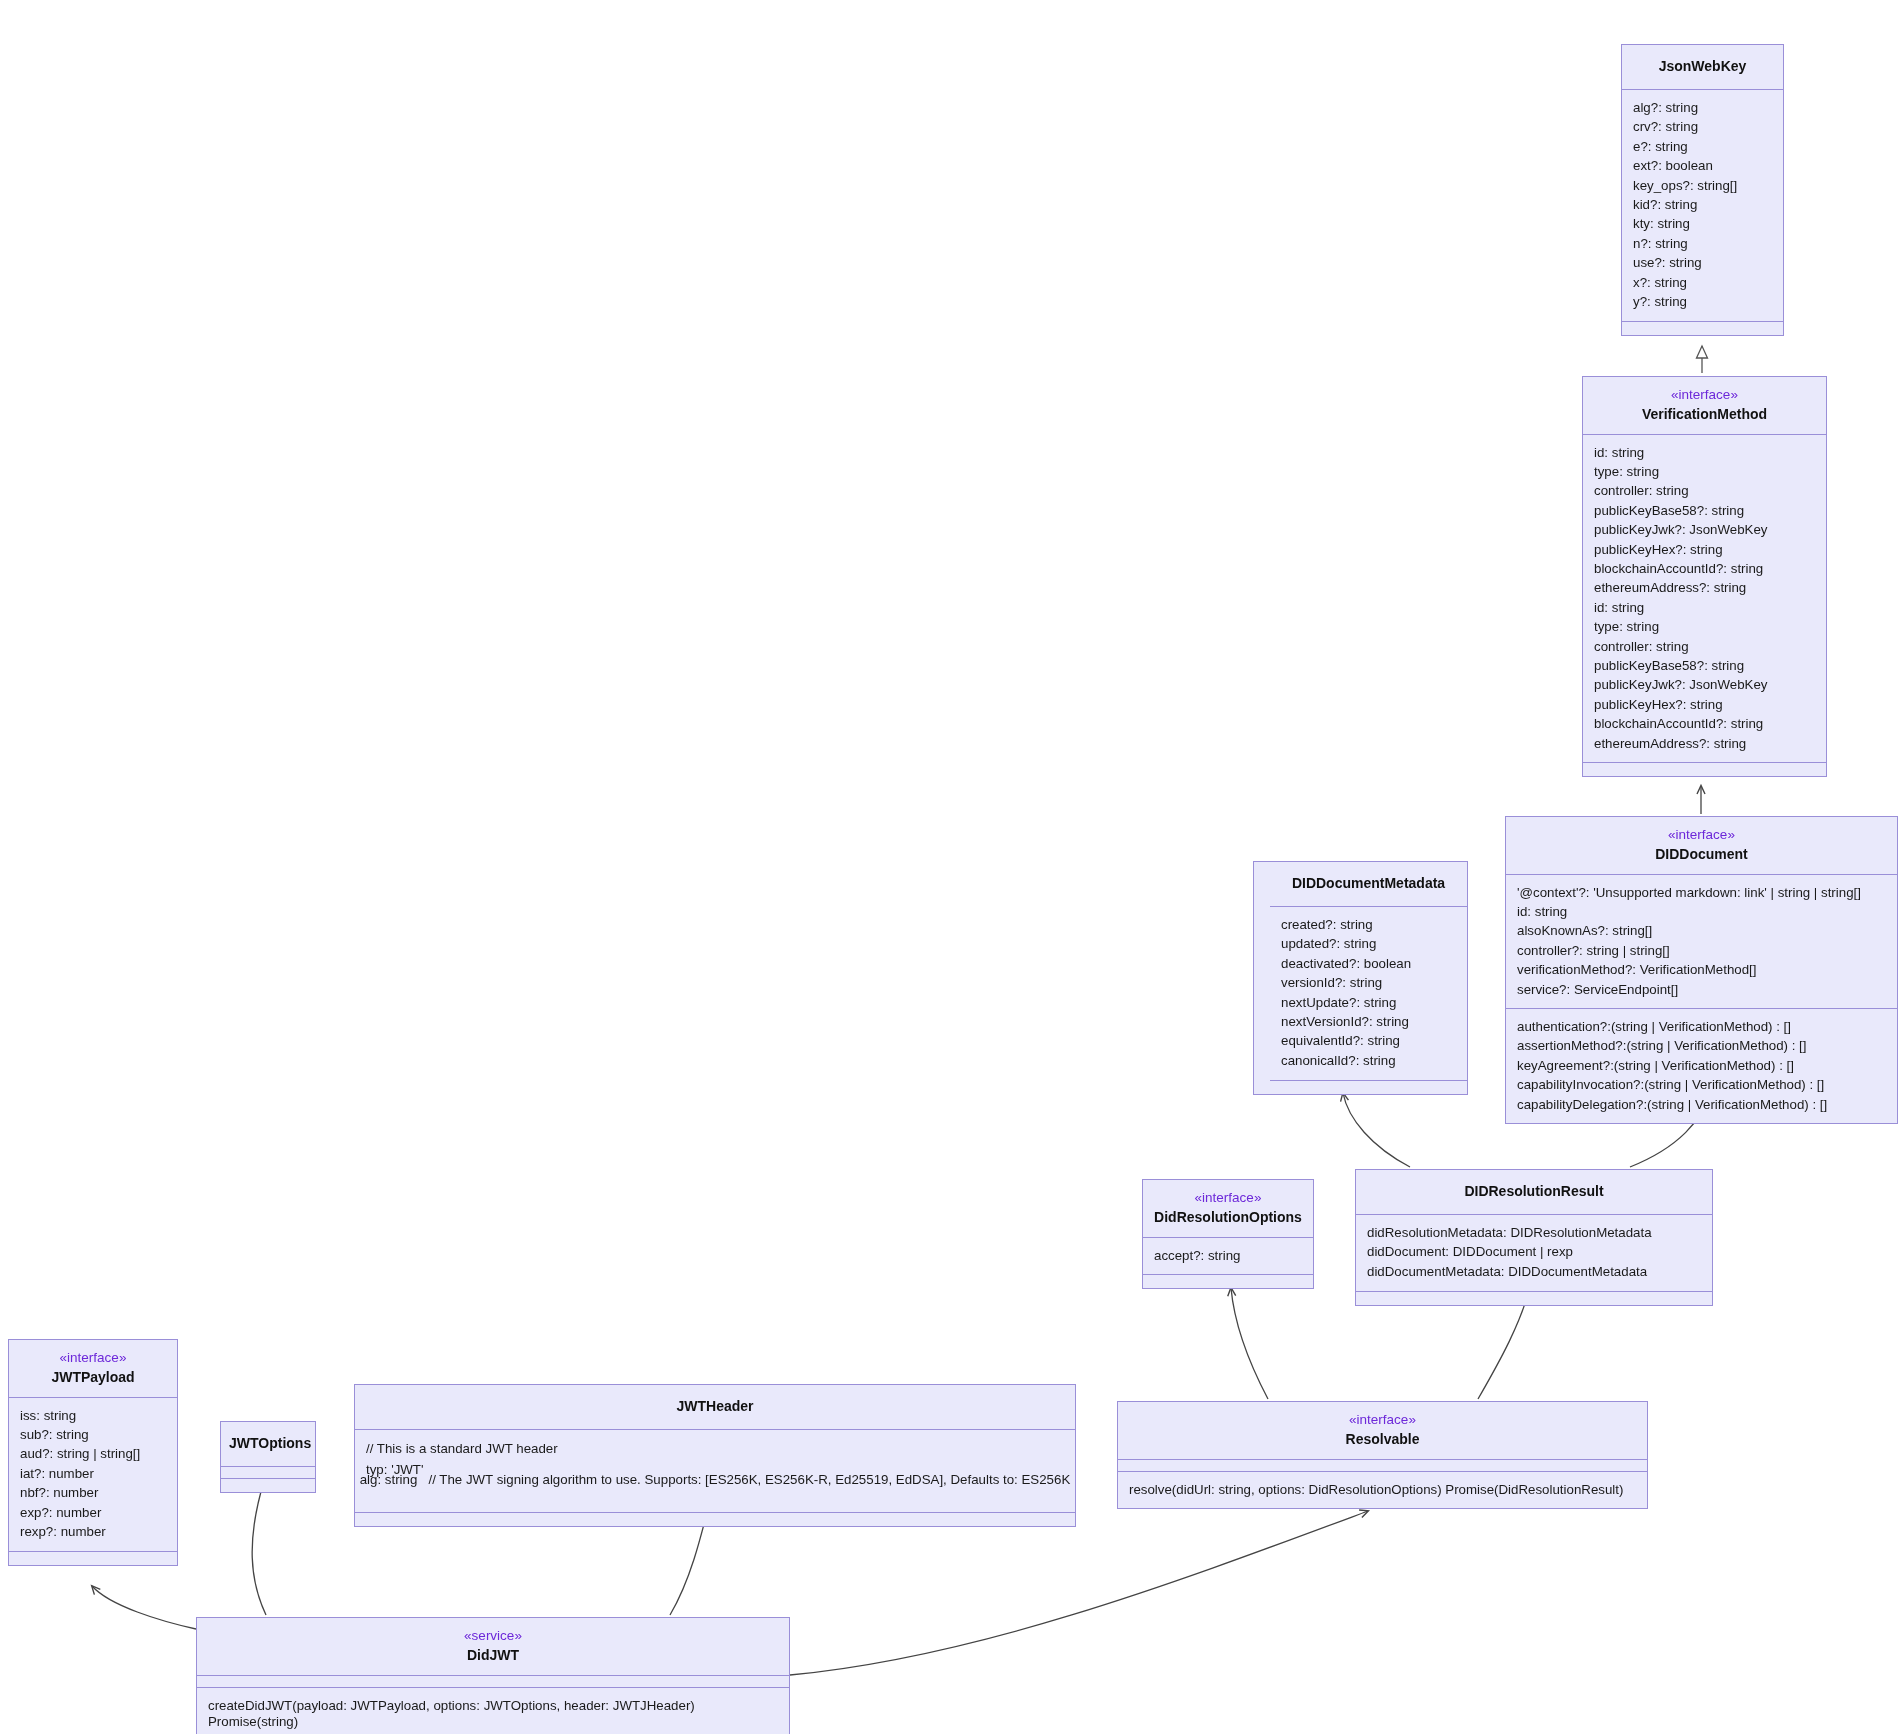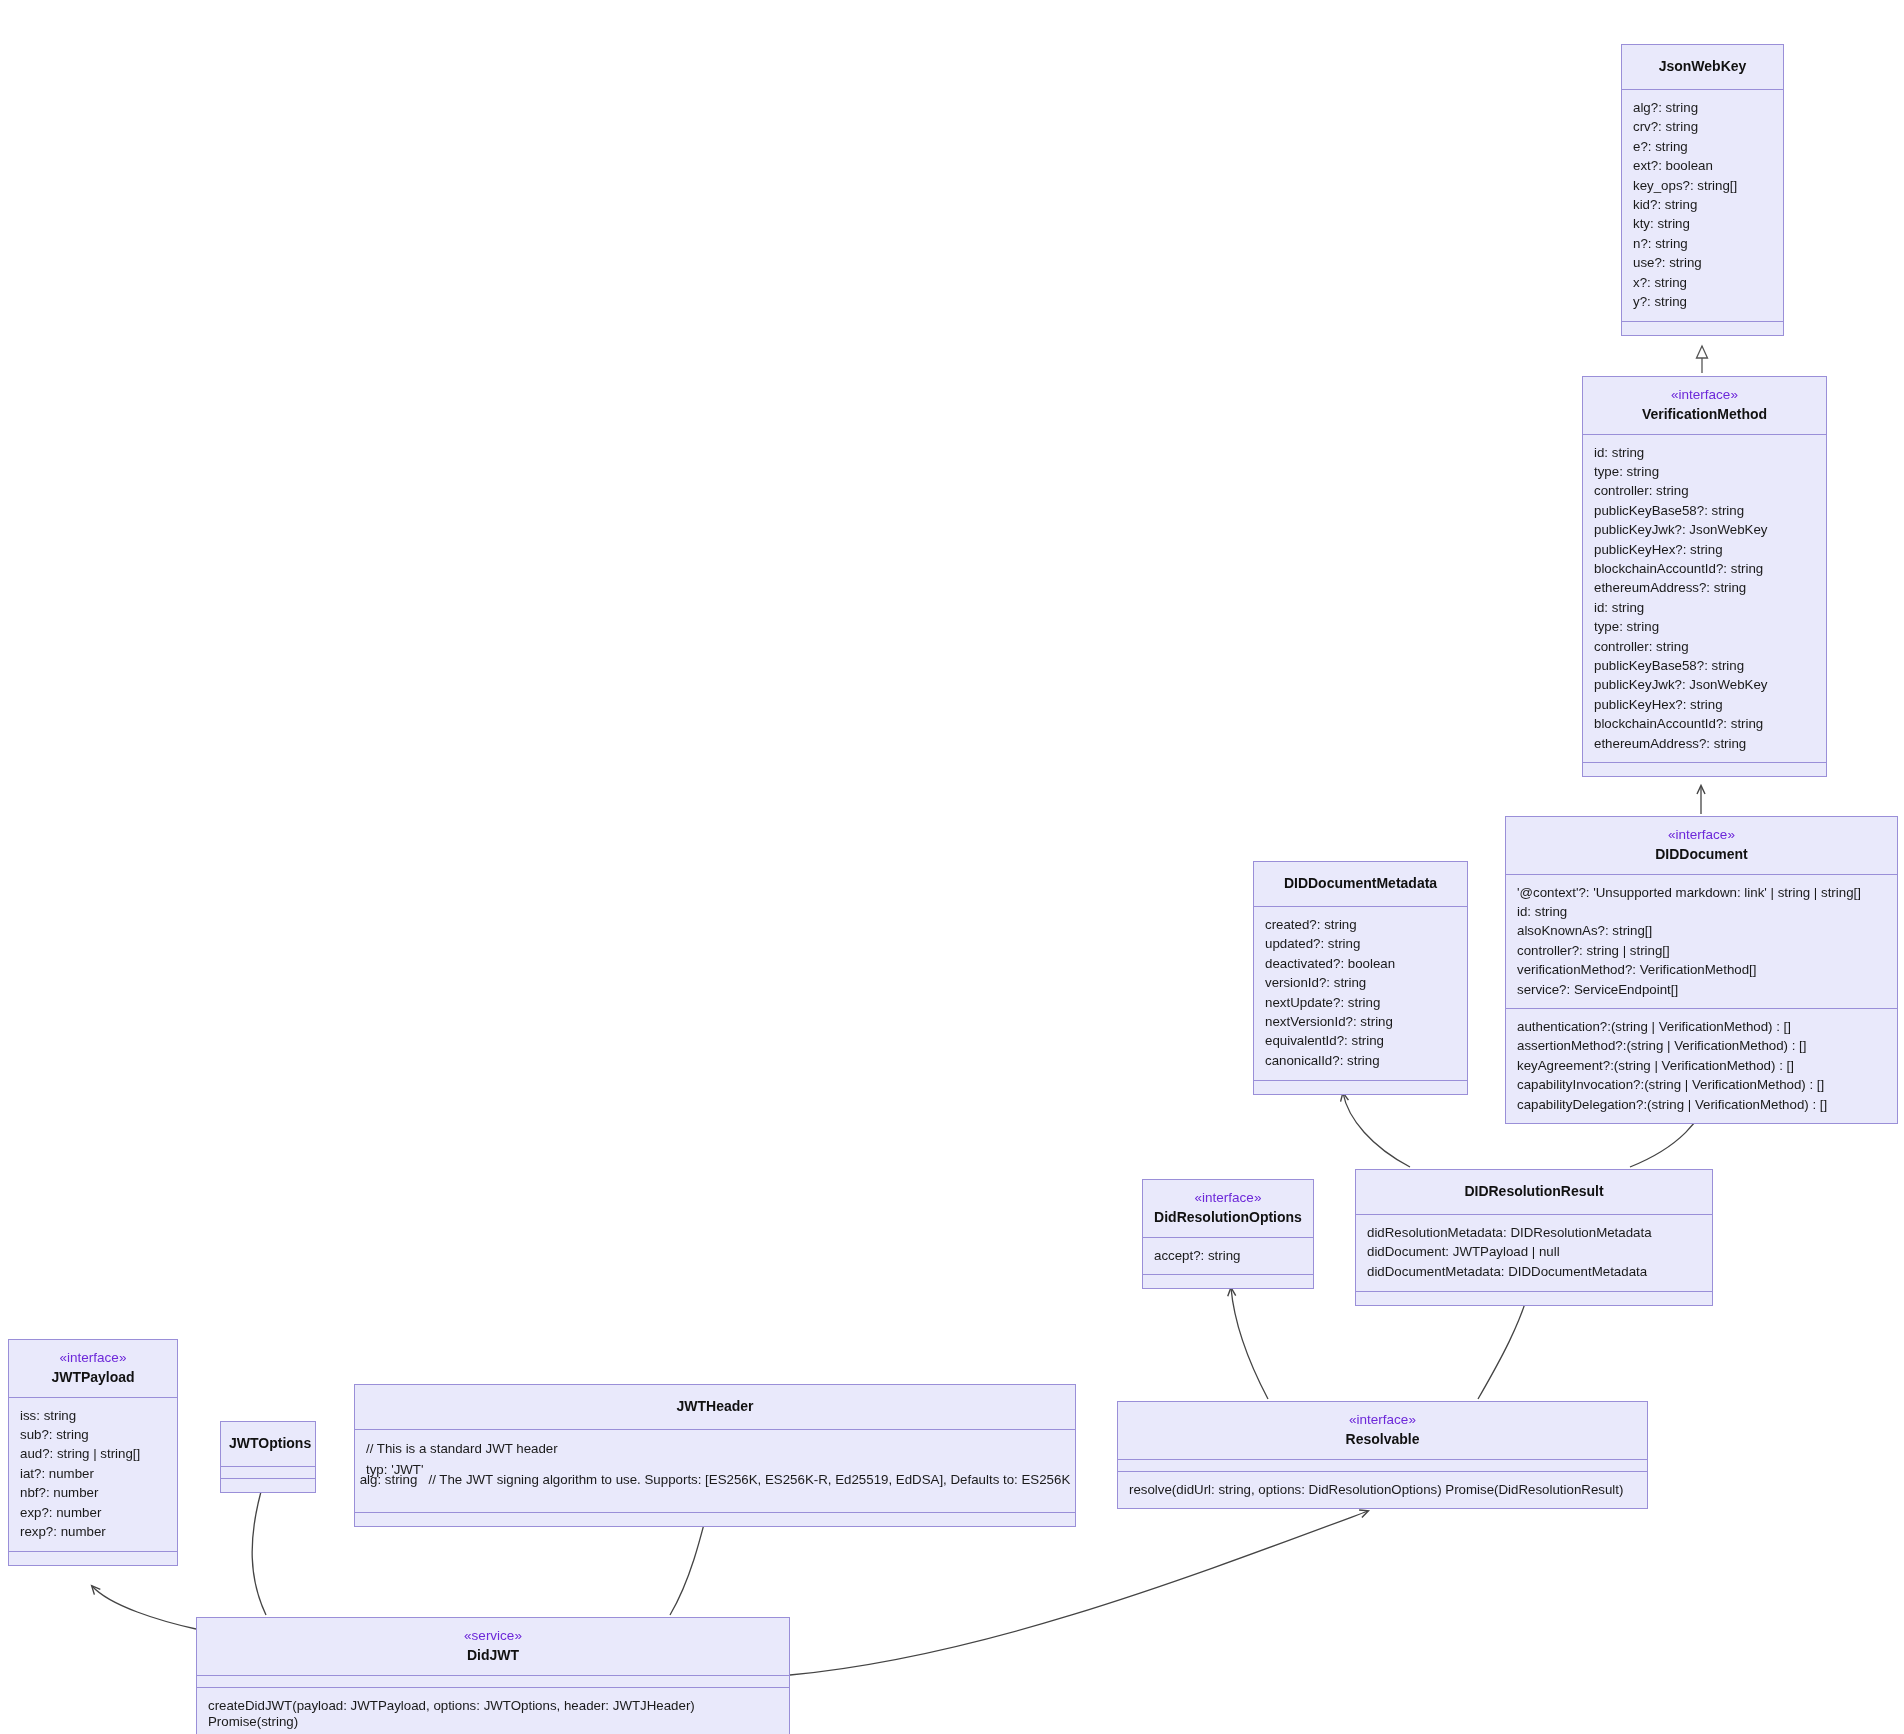--- a/index.html
+++ b/index.html
@@ -85,21 +85,21 @@
   .uml .ops.centered div,
   .uml .attrs.centered div {
     text-align: left;
     white-space: normal;
   }
 
   
   #node-jsonwebkey    { left: 1621px; top: 3px;    width: 163px; }
   #node-verification  { left: 1582px; top: 335px;  width: 245px; }
   #node-diddocument   { left: 1505px; top: 775px;  width: 393px; }
-  #node-didmeta       { left: 1253px; top: 820px;  width: 215px; }
+  #node-didmeta       { left: 1253px; top: 820px;  width: 215px; padding-left: 16px; }
   #node-didresresult  { left: 1355px; top: 1128px; width: 358px; }
   #node-didresopts    { left: 1142px; top: 1138px; width: 172px; }
   #node-resolvable    { left: 1117px; top: 1360px; width: 531px; }
   #node-jwtheader     { left: 354px;  top: 1343px; width: 722px; }
   #node-jwtpayload    { left: 8px;    top: 1298px; width: 170px; }
   #node-jwtoptions    { left: 220px;  top: 1380px; width: 96px;  }
   #node-didjwt        { left: 196px;  top: 1576px; width: 594px; }
 
   #node-jwtheader .attrs { position: relative; height: 82px; padding: 0; }
   .jh-line { position: absolute; white-space: pre; font-size: 13.3px; }
@@ -229,21 +229,21 @@
     </div>
     <div class="ops empty"></div>
   </div>
 
   <div class="uml" id="node-didresresult">
     <div class="title single">
       <span class="cname">DIDResolutionResult</span>
     </div>
     <div class="attrs">
       <div>didResolutionMetadata: DIDResolutionMetadata</div>
-      <div>didDocument: JWTPayload | null</div>
+      <div>didDocument: DIDDocument | rexp</div>
       <div>didDocumentMetadata: DIDDocumentMetadata</div>
     </div>
     <div class="ops empty"></div>
   </div>
 
   <div class="uml" id="node-didresopts">
     <div class="title">
       <span class="stereotype">«interface»</span>
       <span class="cname">DidResolutionOptions</span>
     </div>

